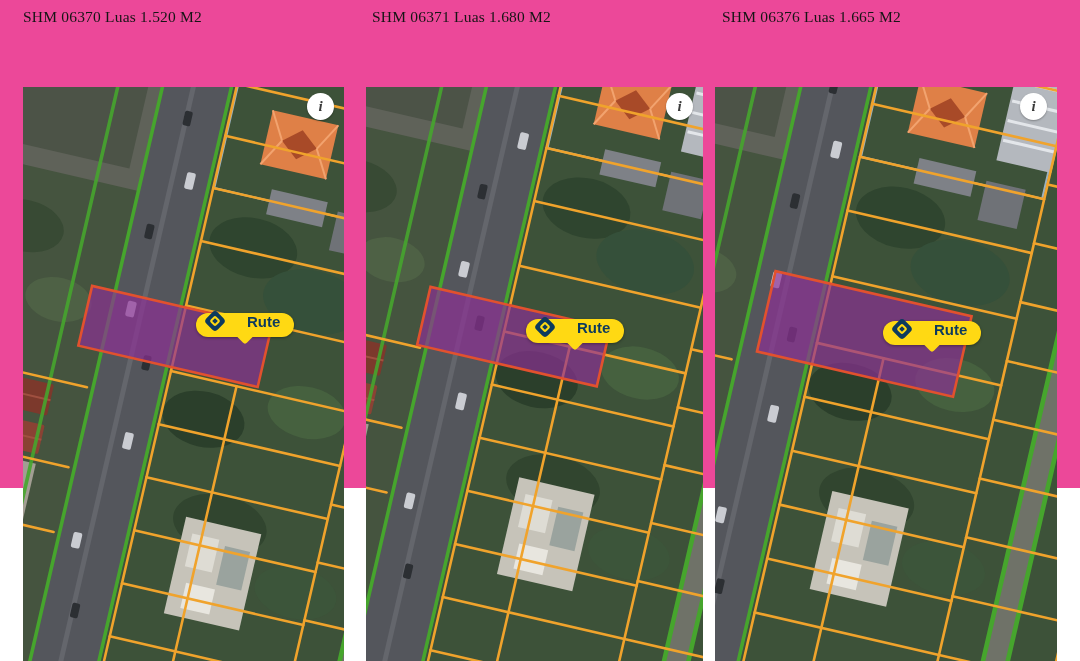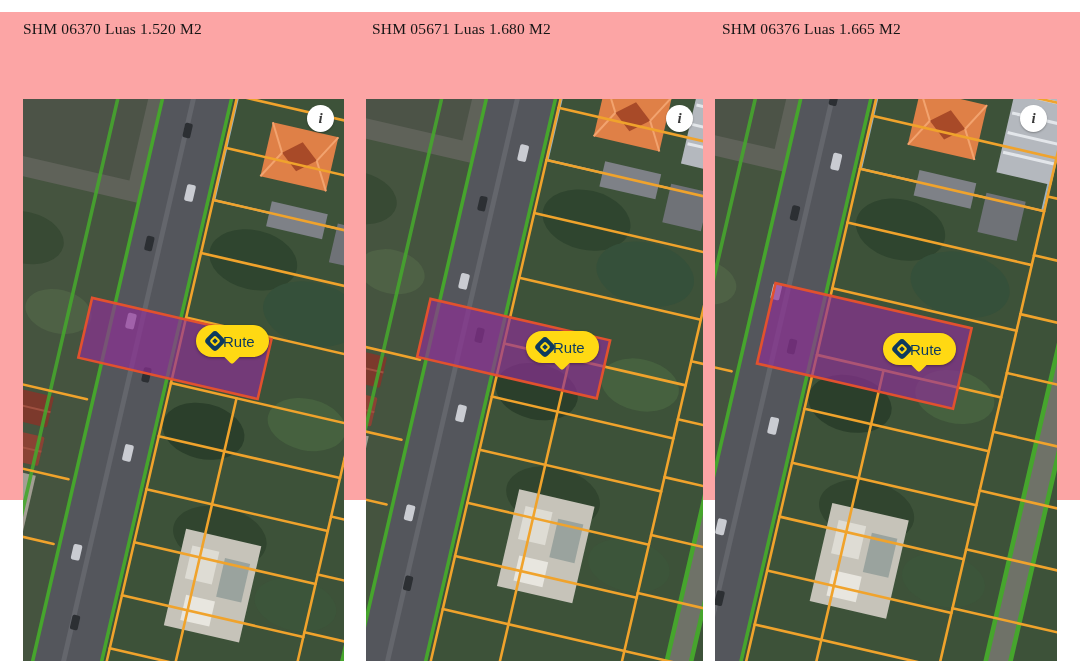--- a/index.html
+++ b/index.html
@@ -1,18 +1,18 @@
 <!DOCTYPE html>
 <html style="--parcel-line: #f0a32c; --road-edge-green: #46a52d; --blue-line: #b3cbe2; --highlight-fill: #8e2f96; --highlight-border: #e2512e; --route-pill-bg: #ffd913; --route-pill-text: #0d3a5e;"><head>
 <meta charset="utf-8">
 <style>
   * { margin:0; padding:0; box-sizing:border-box; }
   html,body { width:1080px; height:661px; overflow:hidden; background:#ffffff;
               font-family:"Liberation Sans", sans-serif; }
-  .page { position:relative; width:1080px; height:488px; background:#fca5a5;margin-top:12px; }
+  .page { position:relative; width:1080px; height:488px; background:#ec4899; }
 
   .listing-title {
     position:absolute; top:8px;
     font-family:"Liberation Serif", serif;
     font-size:15.5px; color:#151515; letter-spacing:.2px; white-space:nowrap;
   }
   #title-1 { left:23px; }
   #title-2 { left:372px; }
   #title-3 { left:722px; }
 
@@ -29,24 +29,24 @@
   
   .pline  { stroke:var(--parcel-line,#f0a32c); stroke-width:2.6; fill:none; stroke-linecap:round; }
   .gline  { stroke:var(--road-edge-green,#46a52d); stroke-width:3.6; fill:none; stroke-linecap:round; }
   .g2     { stroke-width:4.6; }
   .bline  { stroke:var(--blue-line,#b3cbe2); stroke-width:2.2; fill:none; stroke-linecap:round; }
   .hl     { fill:var(--highlight-fill,#8e2f96); fill-opacity:.68;
             stroke:var(--highlight-border,#e2512e); stroke-width:2.6; }
 
   
   .route-pill {
-    position:absolute; display:inline-flex; align-items:center; gap:0;
+    position:absolute; display:inline-flex; align-items:center; gap:24px;
     background:var(--route-pill-bg,#ffd913); color:var(--route-pill-text,#0d3a5e);
-    padding:8px 14px 8px 11px; border-radius:17px;
-    font-weight:normal; font-size:15px; line-height:1; cursor:pointer;
+    padding:0 14px 8px 11px; border-radius:17px;
+    font-weight:bold; font-size:15px; line-height:1; cursor:pointer;
     box-shadow:0 1px 3px rgba(0,0,0,.35); z-index:3;
   }
   .route-pill::after {
     content:''; position:absolute; left:50%; bottom:-5px; width:13px; height:13px;
     background:var(--route-pill-bg,#ffd913);
     transform:translateX(-50%) rotate(45deg); border-radius:3px;
   }
   .gem { position:relative; width:16px; height:16px;
          background:var(--route-pill-text,#0d3a5e);
          transform:rotate(45deg); border-radius:4px; flex:0 0 auto; }
@@ -192,21 +192,21 @@
         <line x1="-60" y1="-180" x2="-60" y2="-20" class="bline"></line>
         <line x1="20" y1="-180" x2="20" y2="-60" class="bline"></line>
       </g>
     </g>
   </defs>
 </svg>
 
 <div class="page">
 
   <div class="listing-title" id="title-1">SHM 06370 Luas 1.520 M2</div>
-  <div class="listing-title" id="title-2">SHM 05671 Luas 1.680 M2</div>
+  <div class="listing-title" id="title-2">SHM 06371 Luas 1.680 M2</div>
   <div class="listing-title" id="title-3">SHM 06376 Luas 1.665 M2</div>
 
   <div class="map-card" id="map-1">
     <svg class="map-svg" viewBox="0 0 340 580" preserveAspectRatio="xMidYMid slice">
       <use href="#scene"></use>
       <g transform="rotate(13,170,290)">
         <rect class="hl" x="60" y="224" width="186" height="62"></rect>
       </g>
     </svg>
     <div class="route-pill" style="left:173px; top:226px;">

